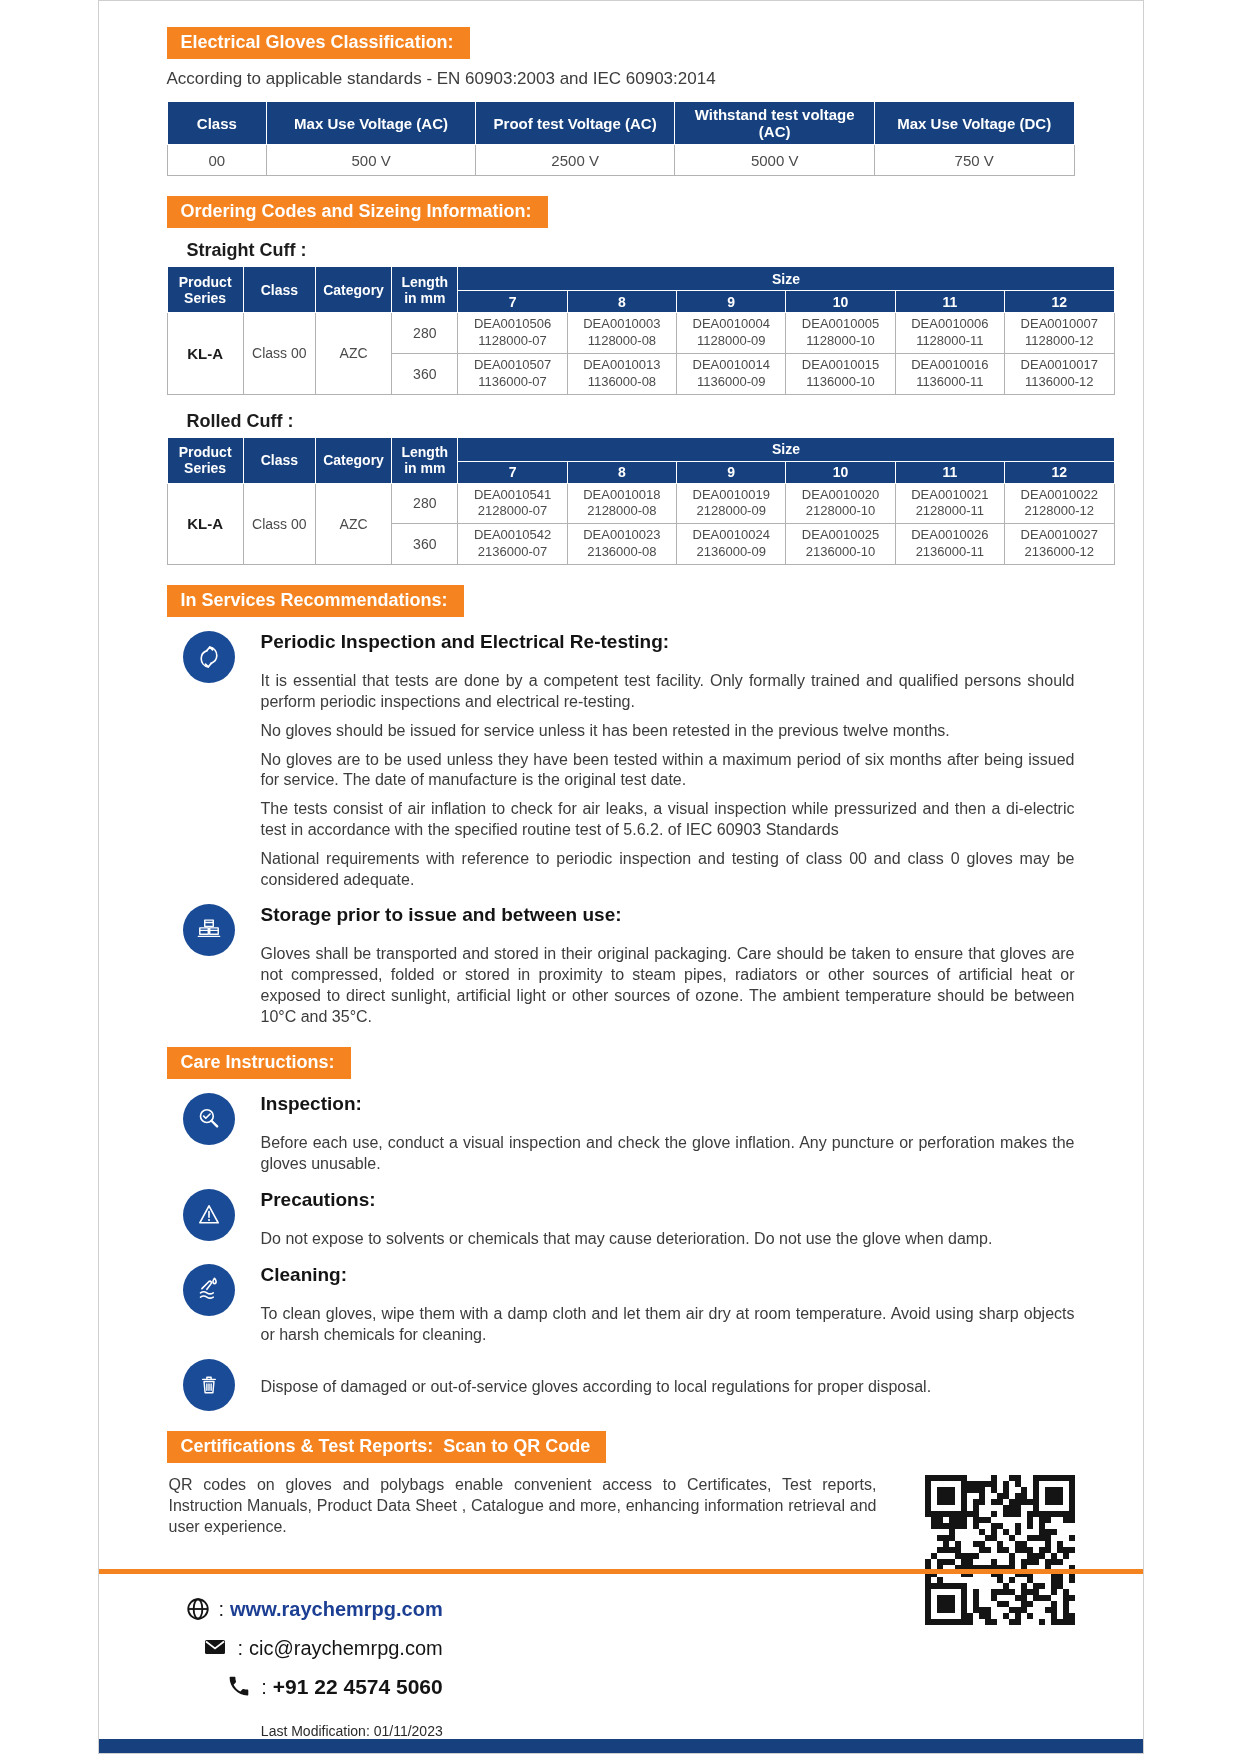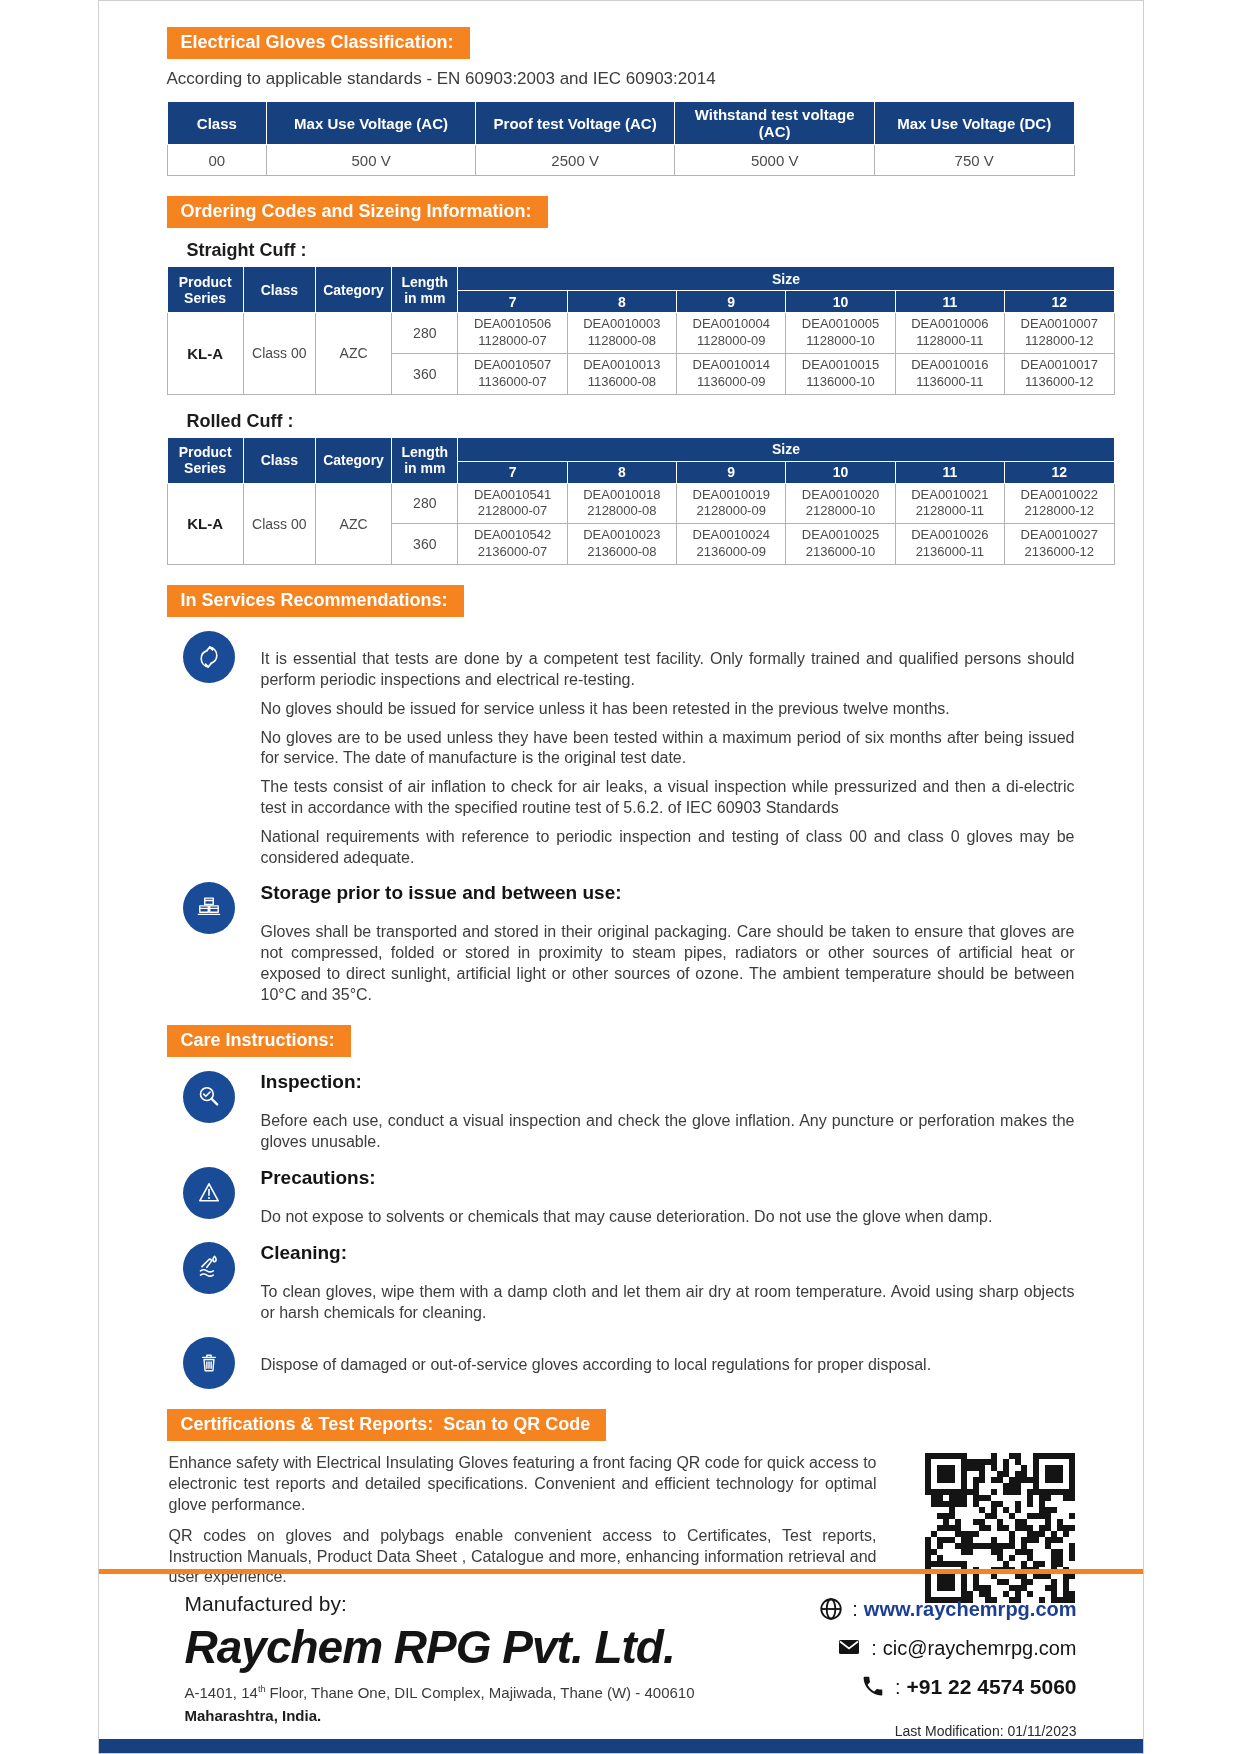--- a/index.html
+++ b/index.html
@@ -300,20 +300,21 @@
     <div class="item">
       <div class="circle">
         <svg class="icon-svg" viewBox="0 0 48 48">
           <path d="M25 10c6 1 10 6 10 12 0 5-3 9-8 11"></path>
           <path d="M23 38c-6-1-10-6-10-12 0-5 3-9 8-11"></path>
           <path d="M21 15l4-5 4 4"></path>
           <path d="M27 33l-4 5-4-4"></path>
         </svg>
       </div>
       <div class="item-body">
+        <h3>Periodic Inspection and Electrical Re-testing:</h3>
         <p>It is essential that tests are done by a competent test facility. Only formally trained and qualified persons should perform periodic inspections and electrical re-testing.</p>
         <p>No gloves should be issued for service unless it has been retested in the previous twelve months.</p>
         <p>No gloves are to be used unless they have been tested within a maximum period of six months after being issued for service. The date of manufacture is the original test date.</p>
         <p>The tests consist of air inflation to check for air leaks, a visual inspection while pressurized and then a di-electric test in accordance with the specified routine test of 5.6.2. of IEC 60903 Standards</p>
         <p>National requirements with reference to periodic inspection and testing of class 00 and class 0 gloves may be considered adequate.</p>
       </div>
     </div>
 
     <div class="item">
       <div class="circle">
@@ -387,21 +388,20 @@
       </div>
       <div class="item-body">
         <p>Dispose of damaged or out-of-service gloves according to local regulations for proper disposal.</p>
       </div>
     </div>
 
     
     <div class="sec badge">Certifications &amp; Test Reports:  Scan to QR Code</div>
     <div class="cert">
       <div class="cert-text">
-        <p>Enhance safety with Electrical Insulating Gloves featuring a front facing QR code for quick access to electronic test reports and detailed specifications. Convenient and efficient technology for optimal glove performance.</p>
         <p>QR codes on gloves and polybags enable convenient access to Certificates, Test reports, Instruction Manuals, Product Data Sheet , Catalogue and more, enhancing information retrieval and user experience.</p>
       </div>
       <div class="qr-box">
         <svg viewBox="0 0 150 150" xmlns="http://www.w3.org/2000/svg">
             <rect x="0" y="0" width="6" height="6"></rect>
             <rect x="6" y="0" width="6" height="6"></rect>
             <rect x="12" y="0" width="6" height="6"></rect>
             <rect x="18" y="0" width="6" height="6"></rect>
             <rect x="24" y="0" width="6" height="6"></rect>
             <rect x="30" y="0" width="6" height="6"></rect>
@@ -729,26 +729,20 @@
             <rect x="144" y="144" width="6" height="6"></rect>
           </svg>
       </div>
     </div>
 
   </div>
 
   <div class="footer-wrap">
     <div class="divider"></div>
     <div class="footer">
-      <div>
-        <div class="mfg-label">Manufactured by:</div>
-        <div class="company">Raychem RPG Pvt. Ltd.</div>
-        <div class="address"><span>A-1401, 14</span><sup>th</sup><span> Floor, Thane One, DIL Complex, Majiwada, Thane (W) - 400610</span></div>
-        <div class="region">Maharashtra, India.</div>
-      </div>
       <div class="contacts">
         <div class="contact-line">
           <span class="cicon">
             <svg viewBox="0 0 24 24" width="26" height="26" style="fill:none;stroke:#141414;stroke-width:1.7">
                 <circle cx="12" cy="12" r="9"></circle>
                 <ellipse cx="12" cy="12" rx="4" ry="9"></ellipse>
                 <path d="M3.5 12h17"></path>
               </svg>
           </span>
           <span class="contact-sep">:</span>

